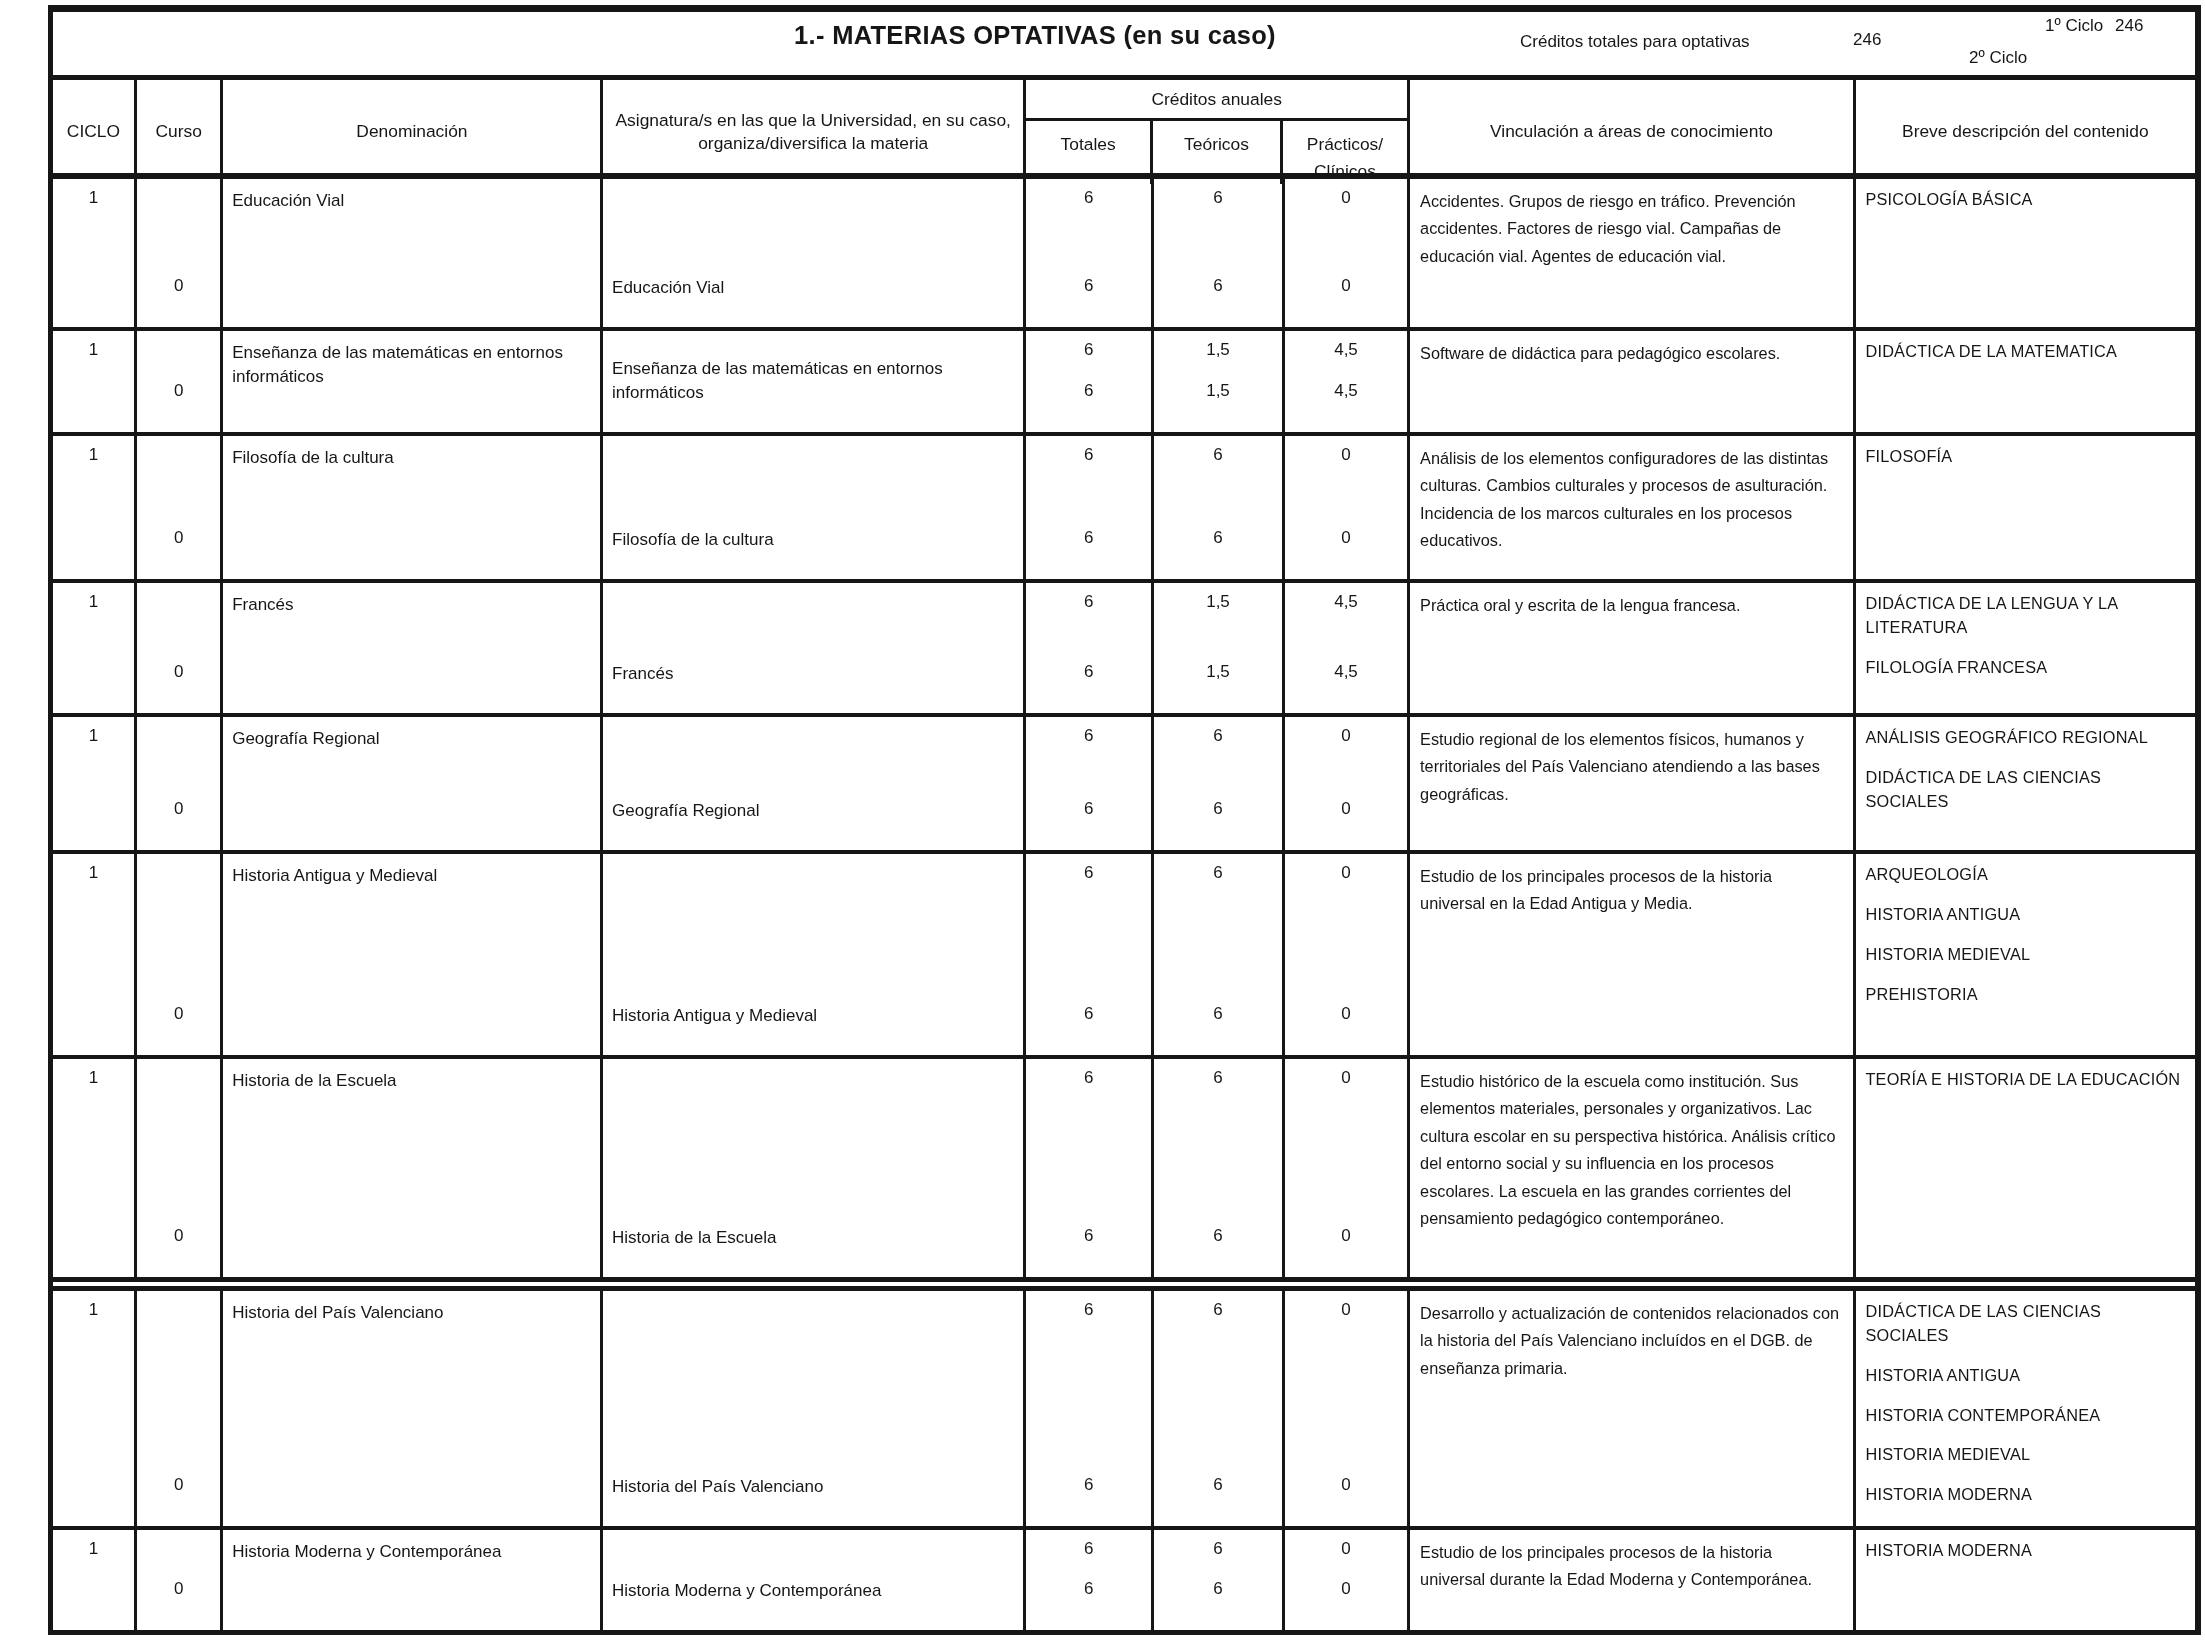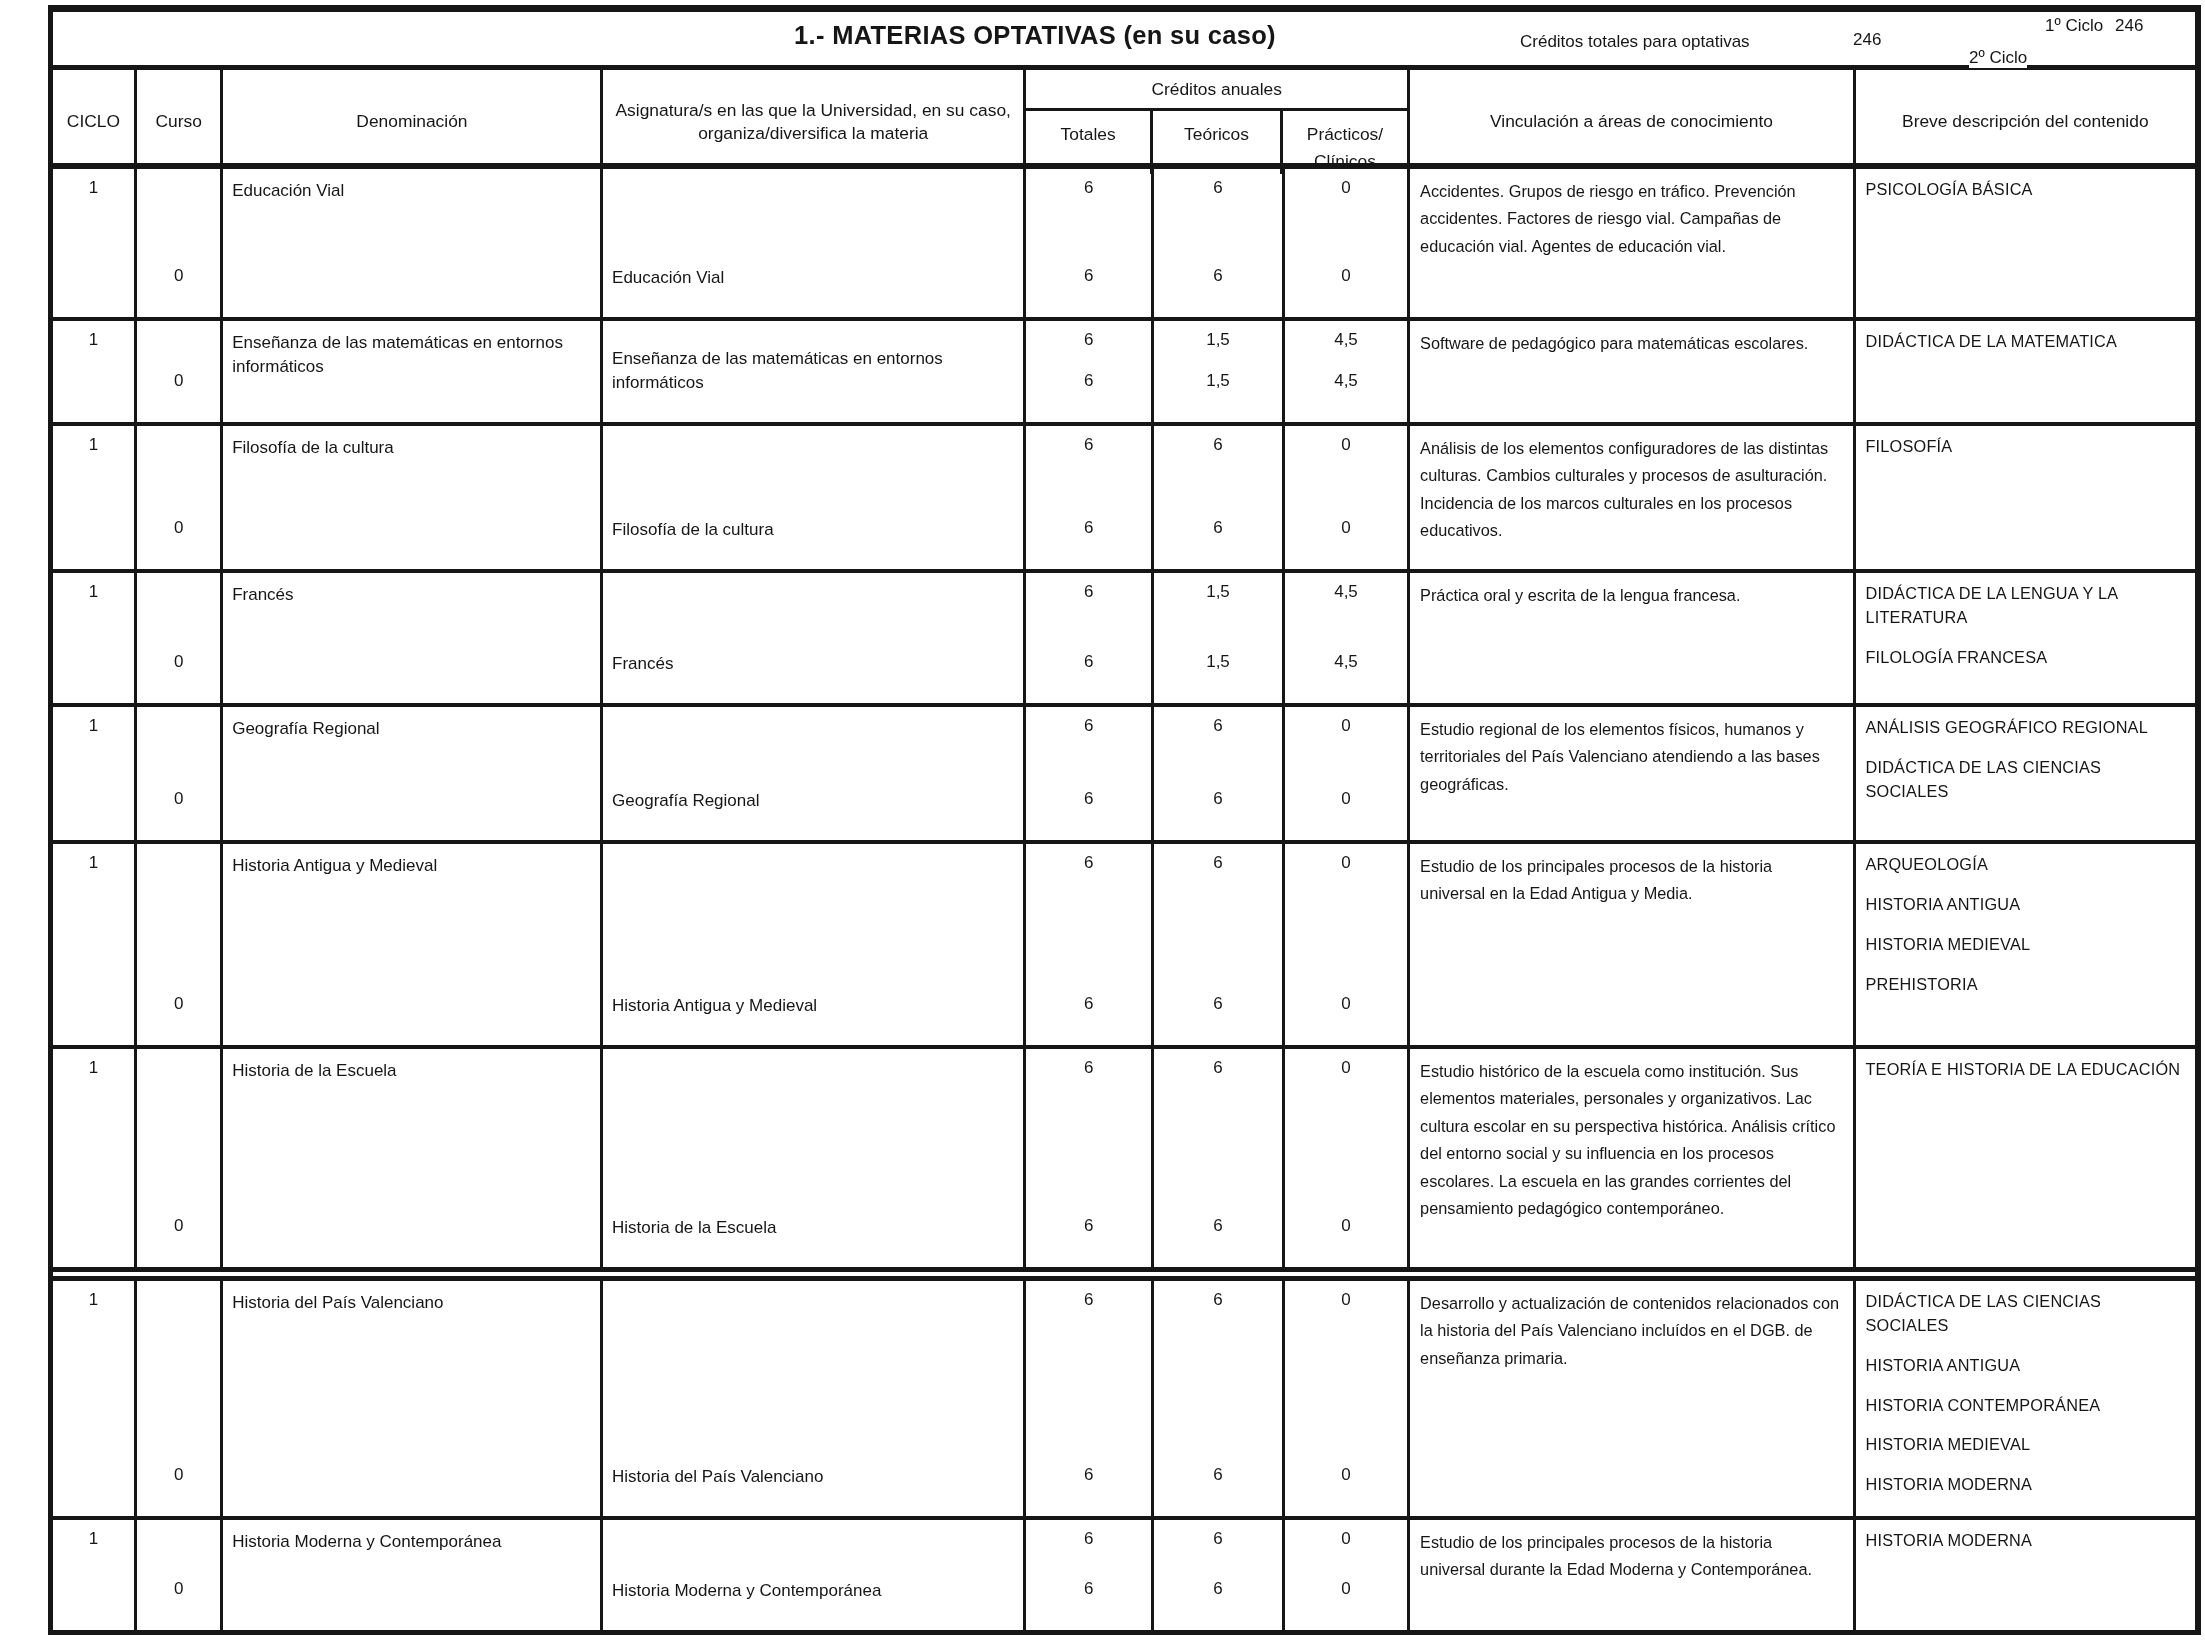--- a/index.html
+++ b/index.html
@@ -12,21 +12,21 @@
     font-family:"Liberation Sans","DejaVu Sans",sans-serif;color:var(--ink);}
 
   
   .doc-table{
     position:absolute;left:48px;top:5.4px;width:2153px;height:1630px;
     border:5.4px solid var(--ink);border-top-width:7.6px;border-right-width:6.5px;
     display:flex;flex-direction:column;background:var(--paper);
   }
 
   
-  .title-row{position:relative;height:58px;border-bottom:5.4px solid var(--ink);overflow:visible;z-index:2;}
+  .title-row{position:relative;height:68px;border-bottom:5.4px solid var(--ink);overflow:visible;z-index:2;}
   .doc-title{position:absolute;left:982px;top:8.7px;transform:translateX(-50%);
     font-size:25.5px;font-weight:bold;letter-spacing:0.3px;white-space:nowrap;}
   .credits-label{position:absolute;left:1467px;top:19.6px;font-size:17px;white-space:nowrap;}
   .credits-value{position:absolute;left:1800px;top:17.4px;font-size:17px;}
   .c1-label{position:absolute;left:1992px;top:3.3px;font-size:17px;white-space:nowrap;}
   .c1-value{position:absolute;left:2062px;top:3.3px;font-size:17px;}
   .c2-label{position:absolute;left:1916px;top:36px;font-size:17px;white-space:nowrap;background:var(--paper);}
 
   
   .cols{display:grid;grid-template-columns:155fr 160fr 702fr 781fr 237fr 241fr 232fr 823fr 627fr;}
@@ -158,21 +158,21 @@
     </div>
     <div class="cell">
       <div class="top num">1,5</div>
       <div class="bottom num">1,5</div>
     </div>
     <div class="cell">
       <div class="top num">4,5</div>
       <div class="bottom num">4,5</div>
     </div>
     <div class="cell">
-      <div class="top desc">Software de pedagógico para matemáticas escolares.</div>
+      <div class="top desc">Software de didáctica para pedagógico escolares.</div>
     </div>
     <div class="cell">
       <div class="top vinc">
             <div class="vinc-item">DIDÁCTICA DE LA MATEMATICA</div>
           </div>
     </div>
   </div>
 
   <div class="trow cols">
     <div class="cell">

